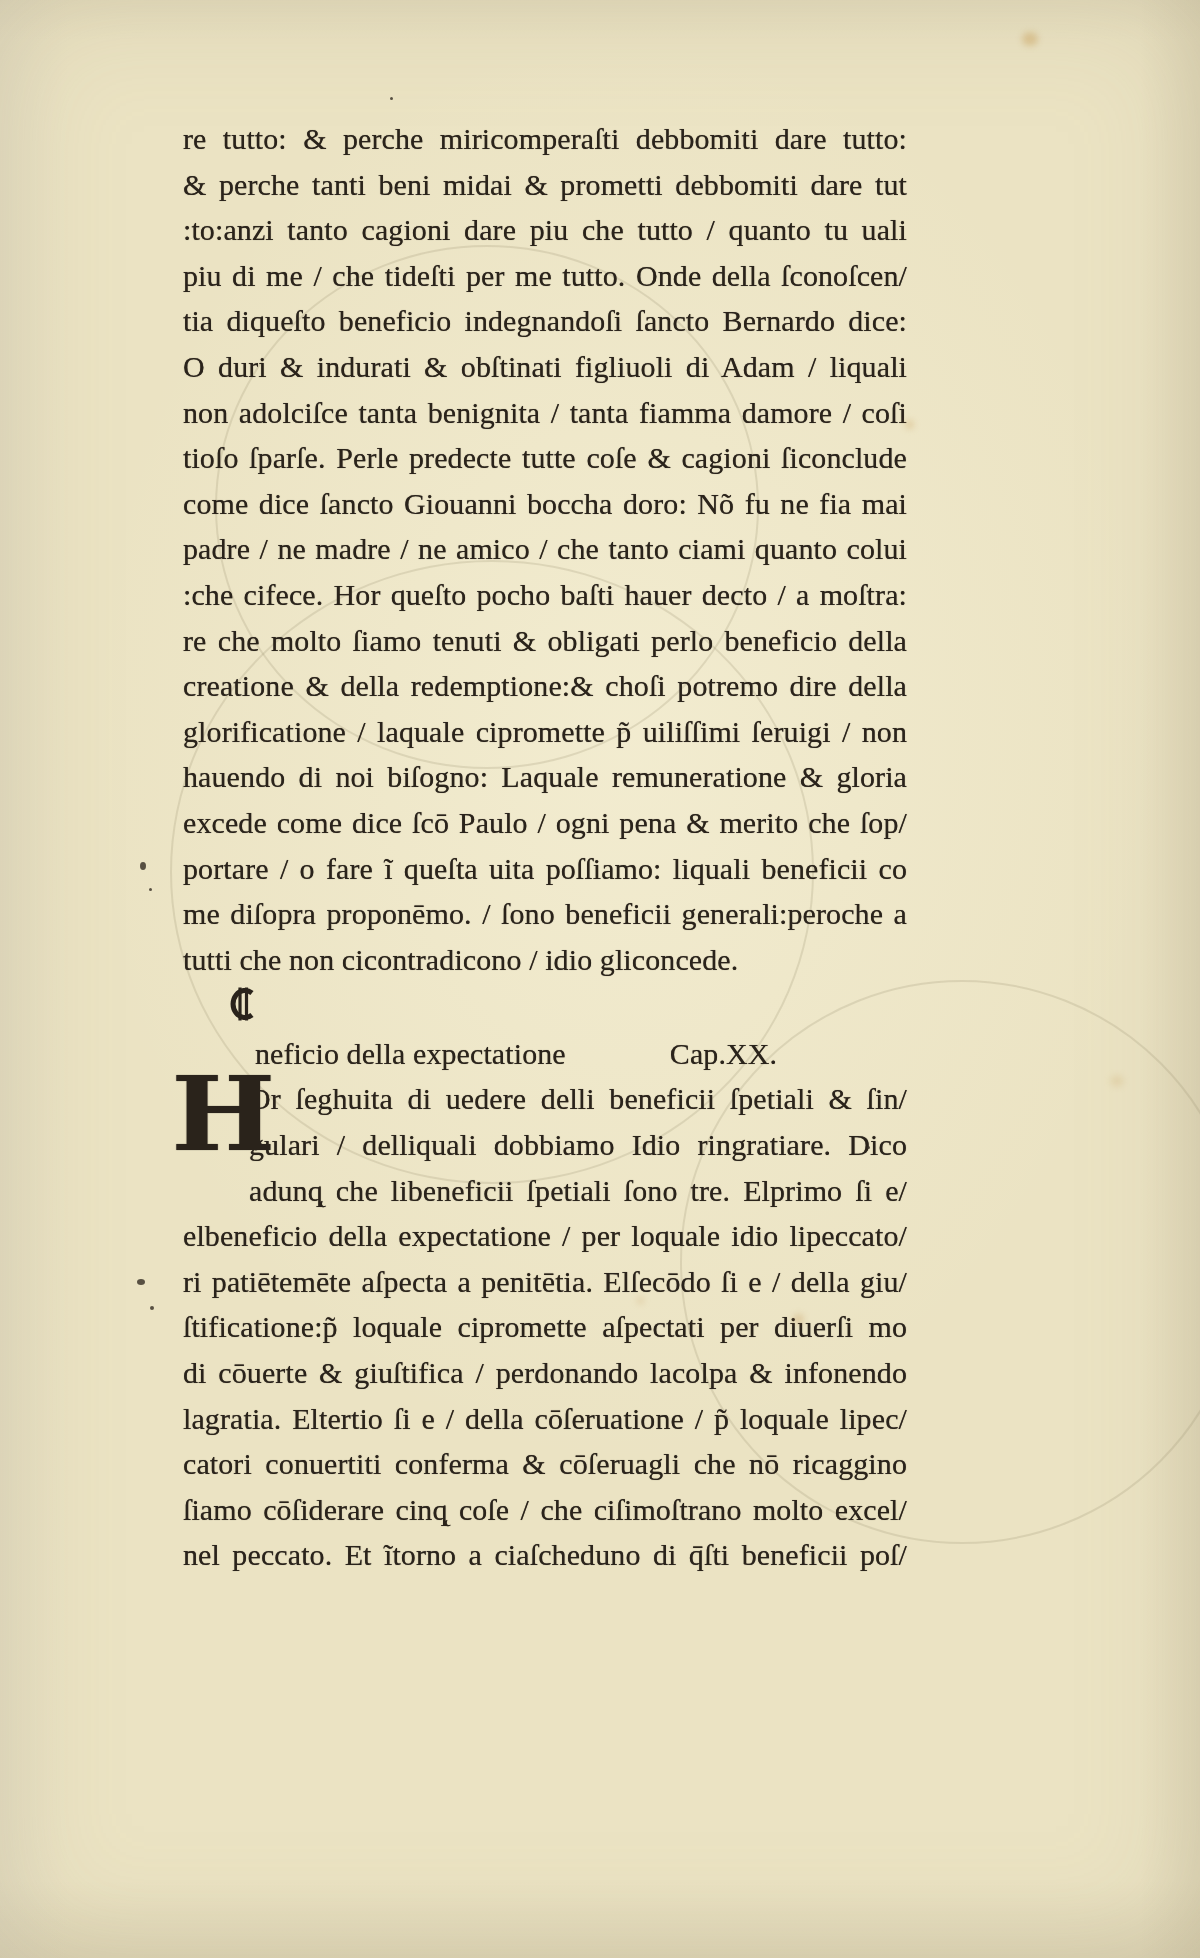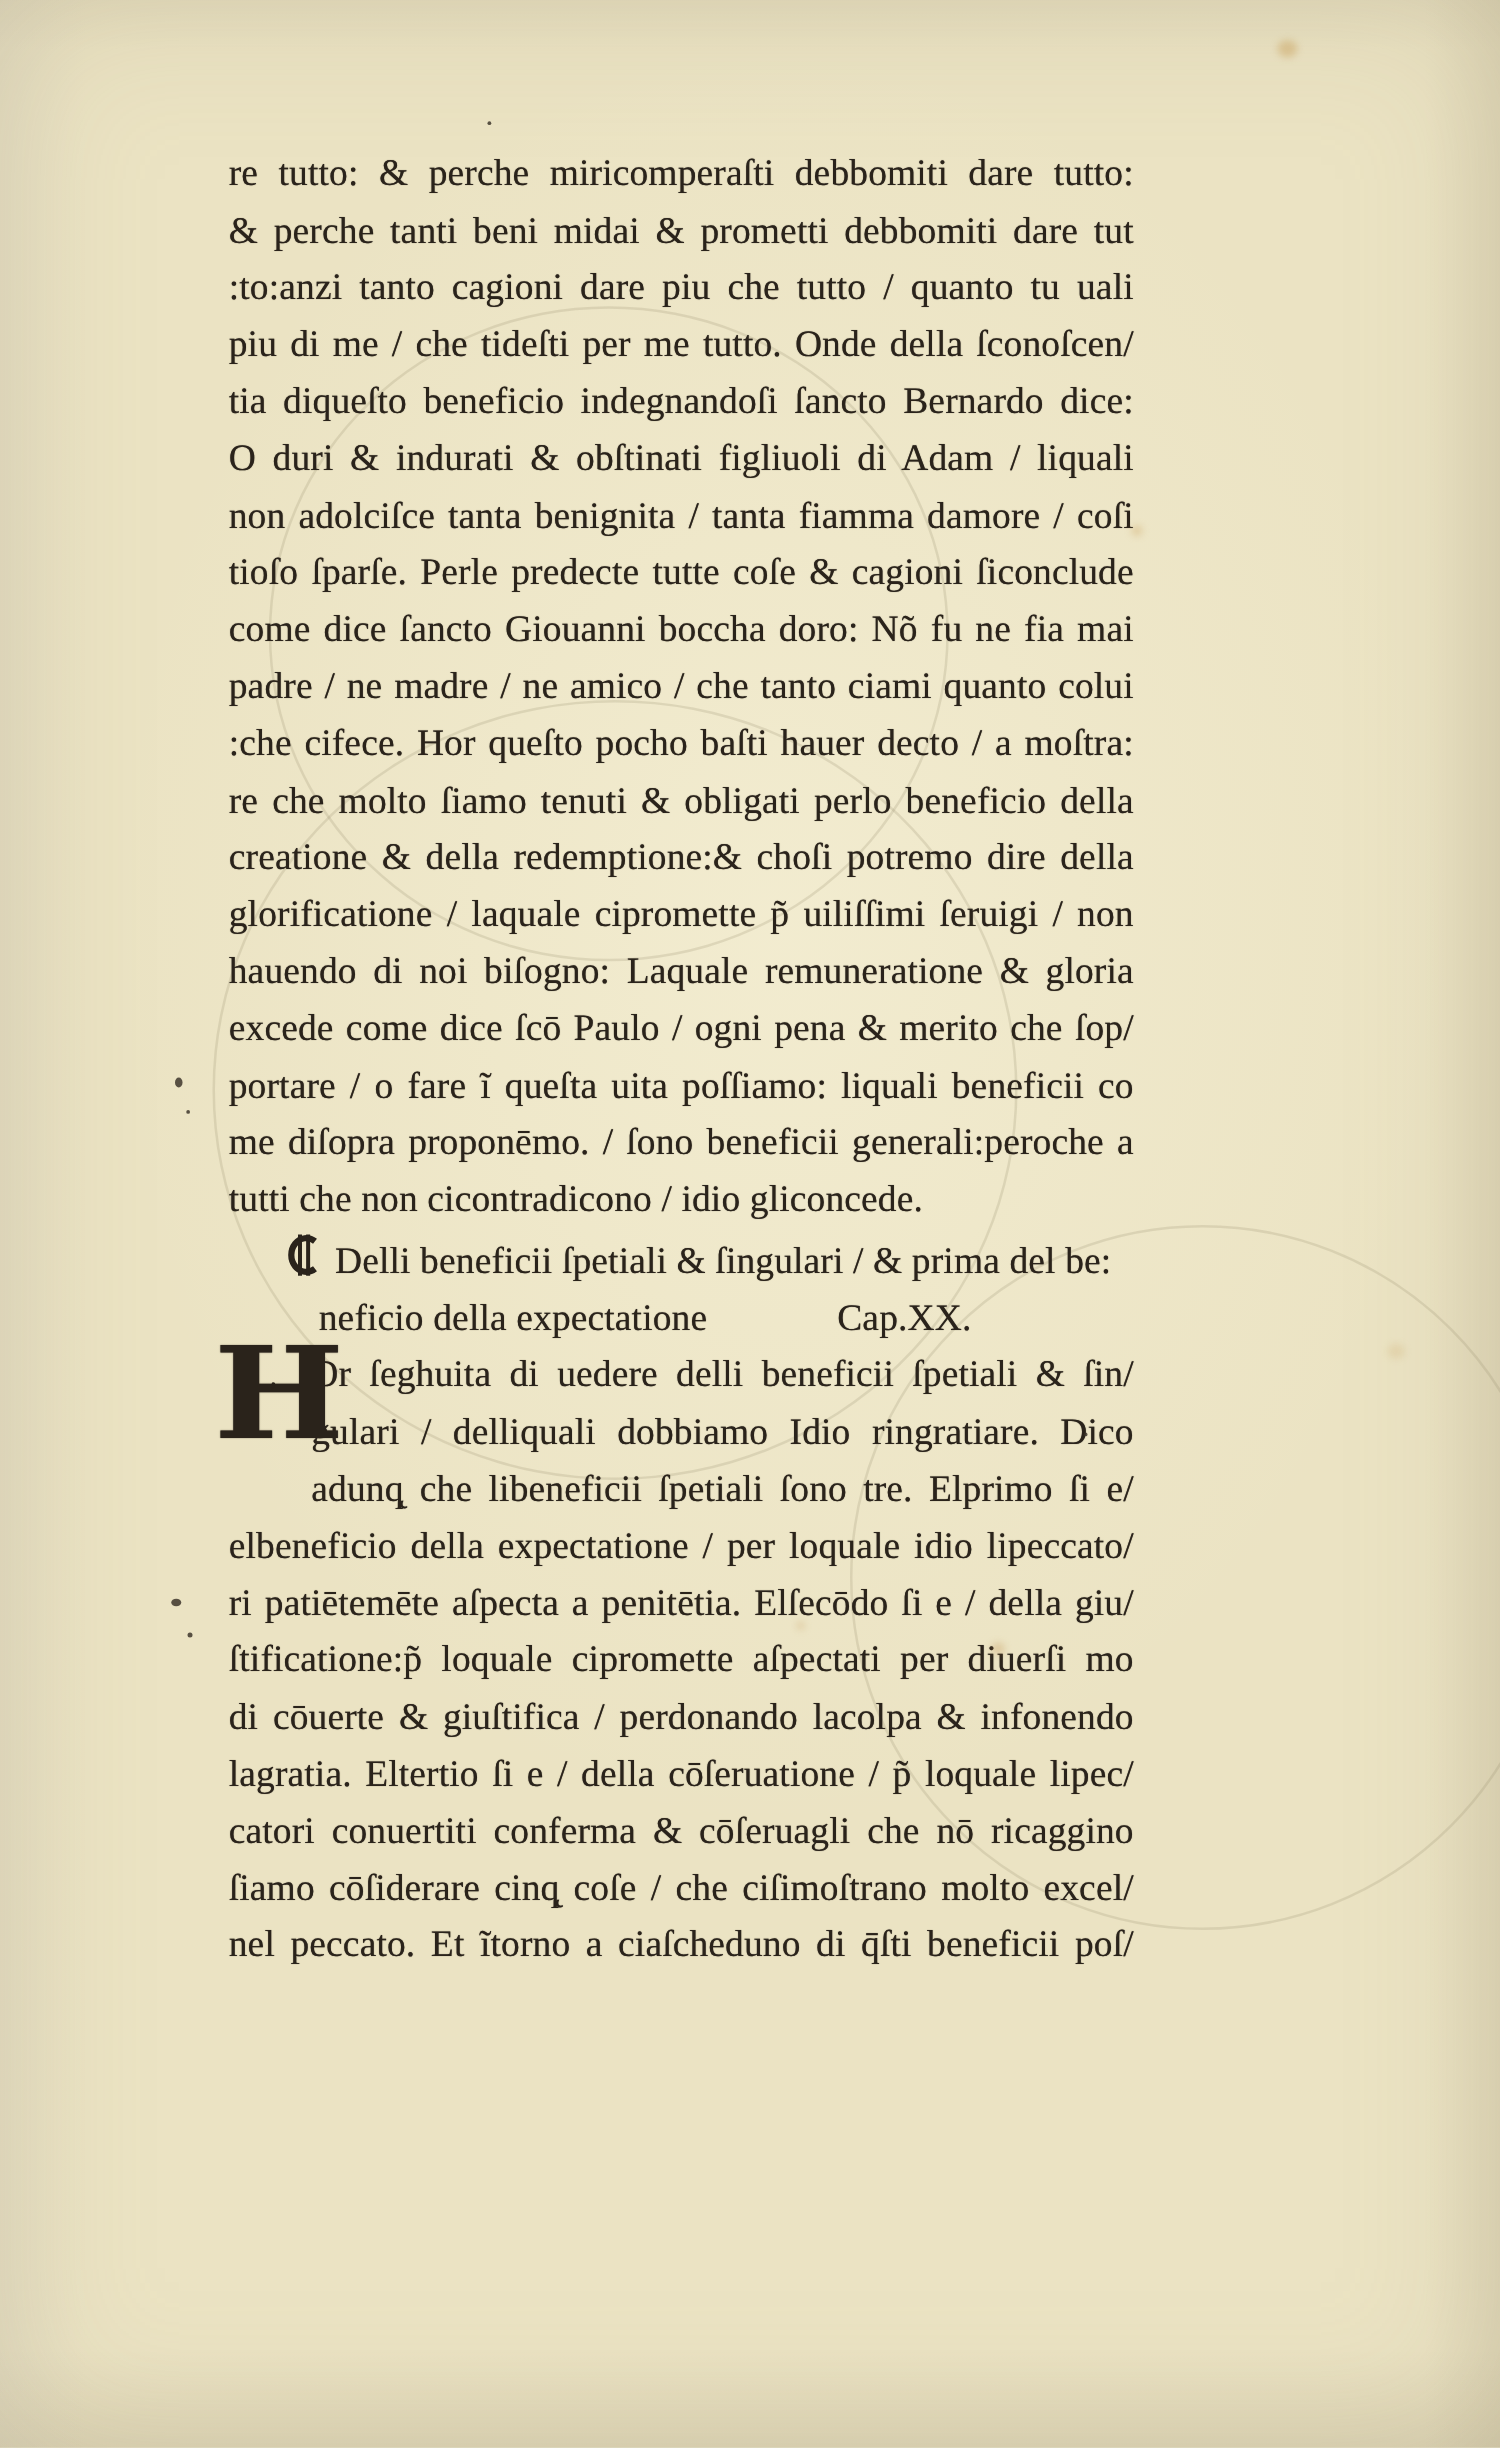--- a/index.html
+++ b/index.html
@@ -73,21 +73,21 @@
     <div class="line j">excede come dice ſcō Paulo / ogni pena &amp; merito che ſop/</div>
     <div class="line j">portare / o fare ĩ queſta uita poſſiamo: liquali beneficii co</div>
     <div class="line j">me diſopra proponēmo. / ſono beneficii generali:peroche a</div>
     <div class="line short">tutti che non cicontradicono / idio gliconcede.</div>
 
     <div class="line indent1 short">
       <span class="capitulum"><svg width="27" height="36" viewBox="0 0 27 36" aria-hidden="true">
         <path d="M25 7 A 12 13.5 0 1 0 25 29" fill="none" stroke="#2a231b" stroke-width="5"></path>
         <line x1="13" y1="1.5" x2="13" y2="34.5" stroke="#2a231b" stroke-width="3.2"></line>
         <line x1="19.5" y1="1.5" x2="19.5" y2="34.5" stroke="#2a231b" stroke-width="3.2"></line>
-      </svg></span><span>Delli beneficii ſpetiali &amp; ſingulari / &amp; prima del be:</span>
+      </svg></span>
     </div>
     <div class="line cap-row">
       <span>neficio della expectatione</span>
       <span class="chapter">Cap.XX.</span>
     </div>
 
     <div class="para2-head">
       <span class="dropcap">H</span>
       <div class="line j dc-line">Or ſeghuita di uedere delli beneficii ſpetiali &amp; ſin/</div>
       <div class="line j dc-line">gulari / delliquali dobbiamo Idio ringratiare. Dico</div>

